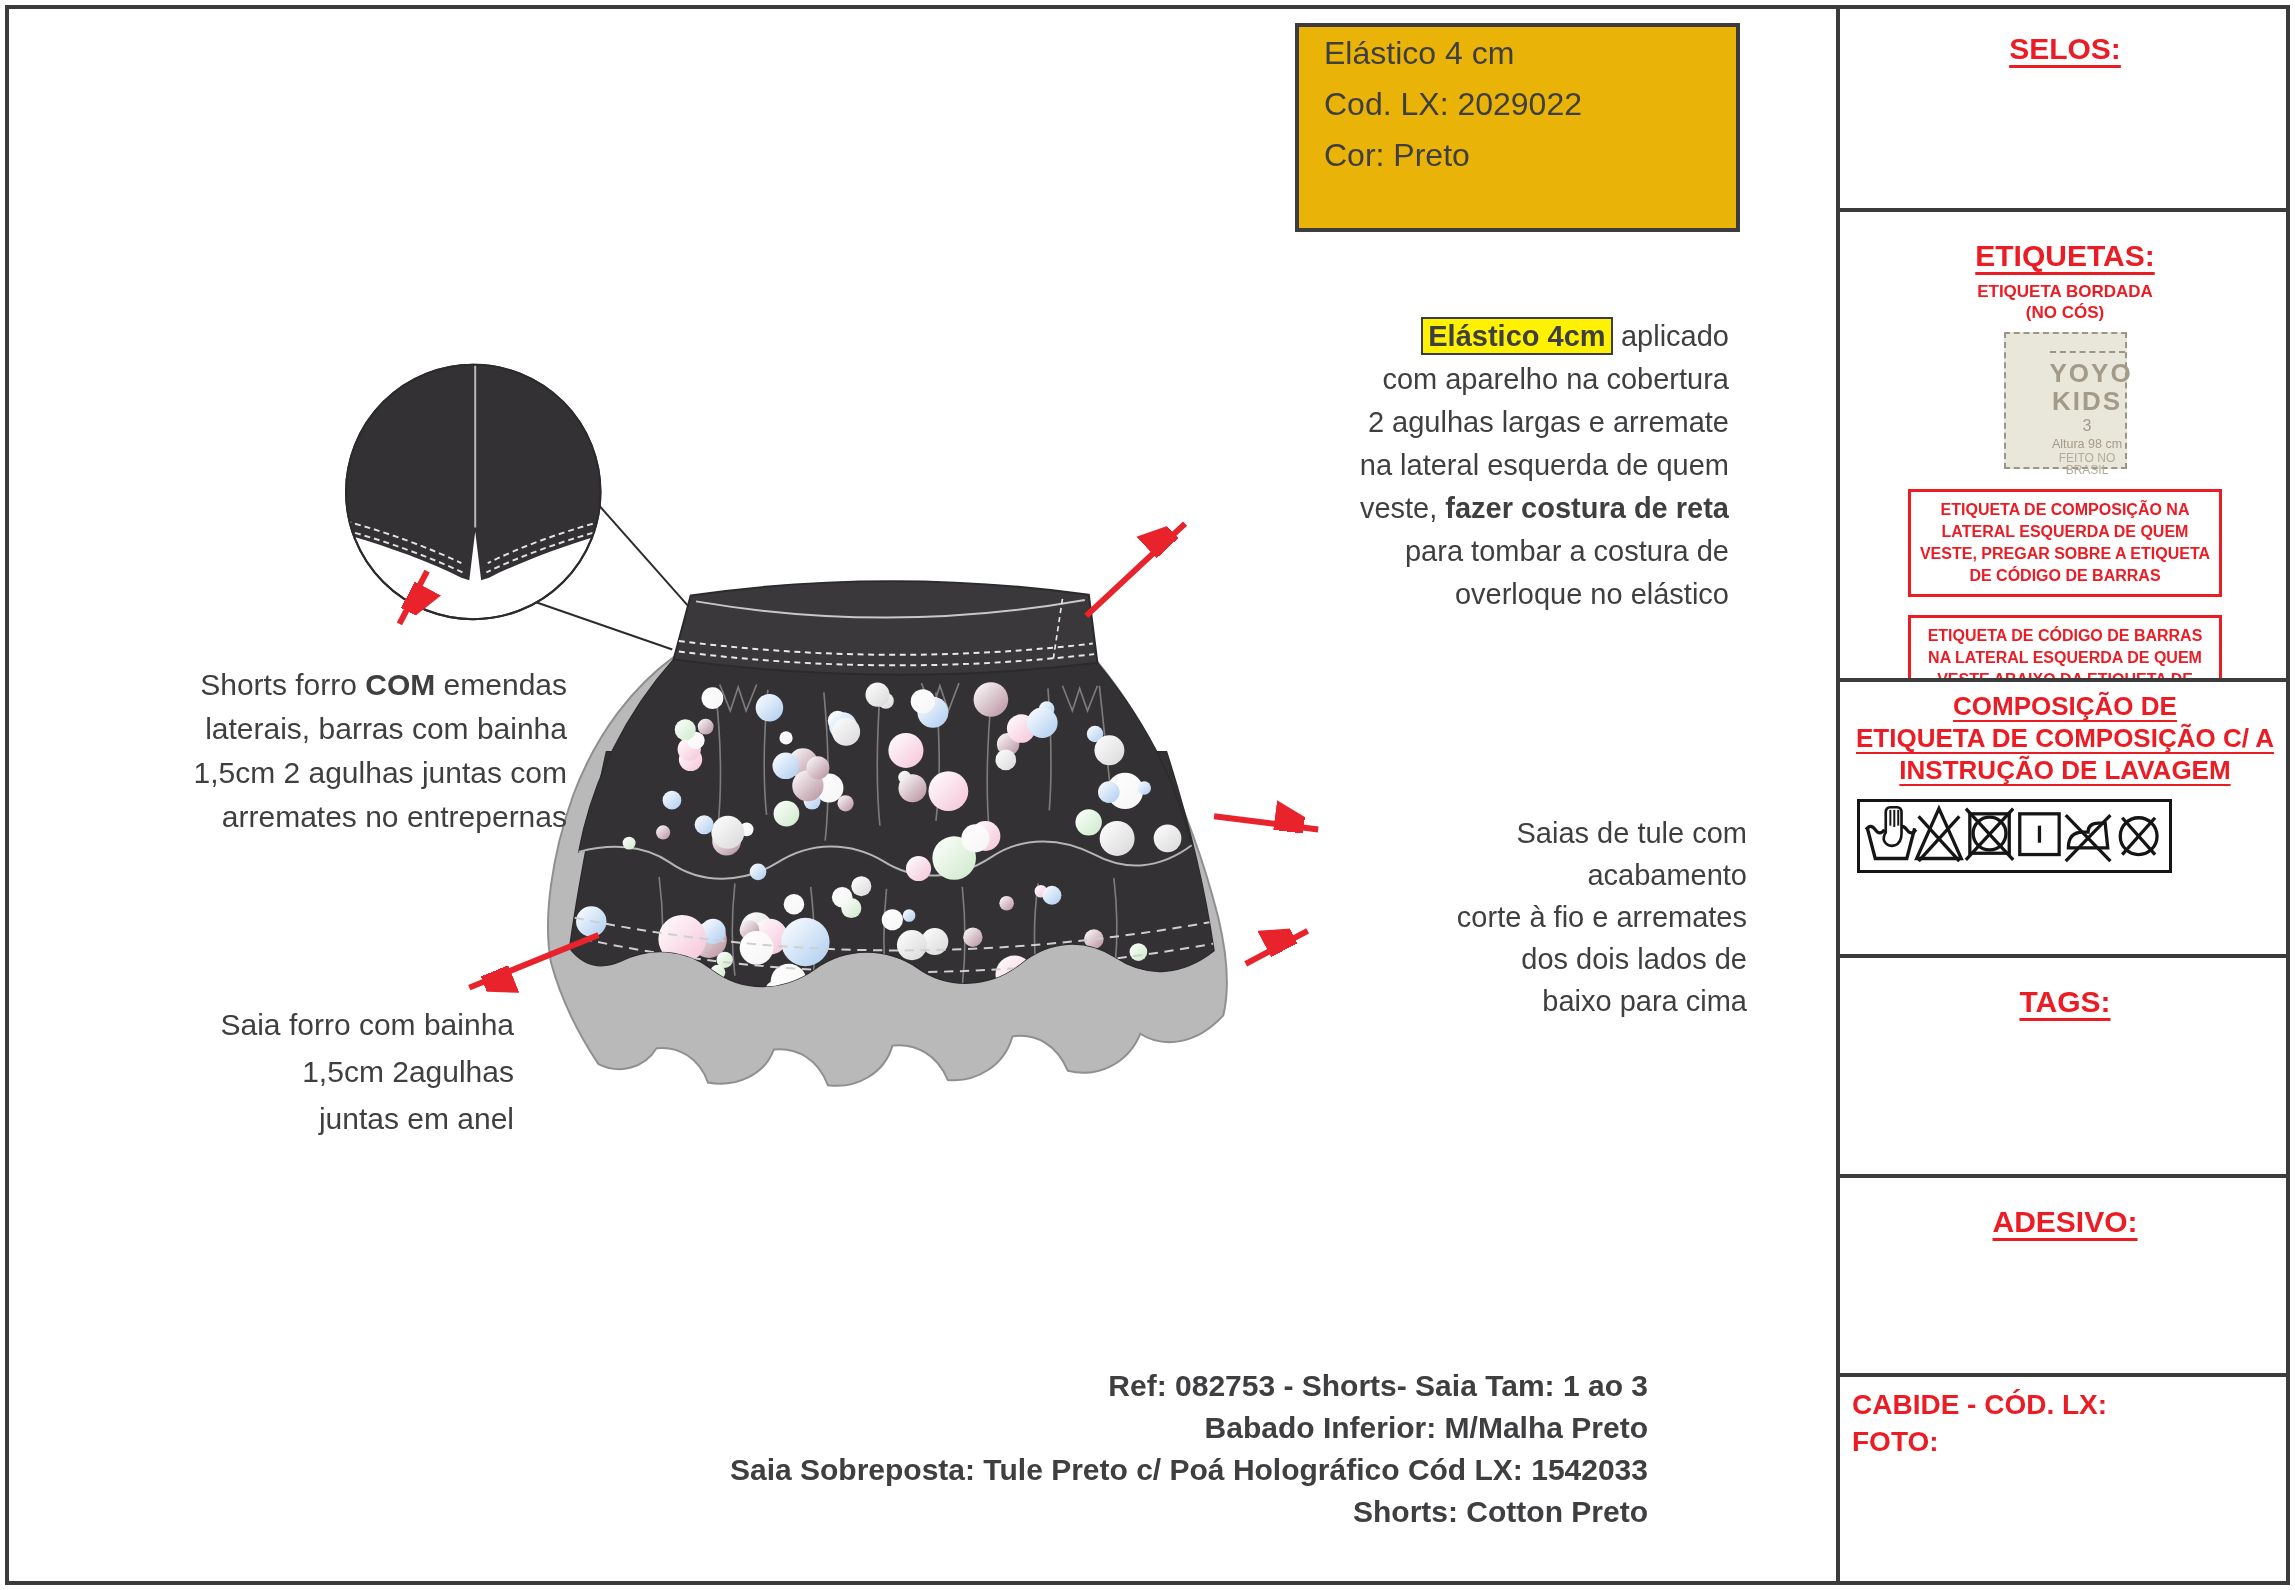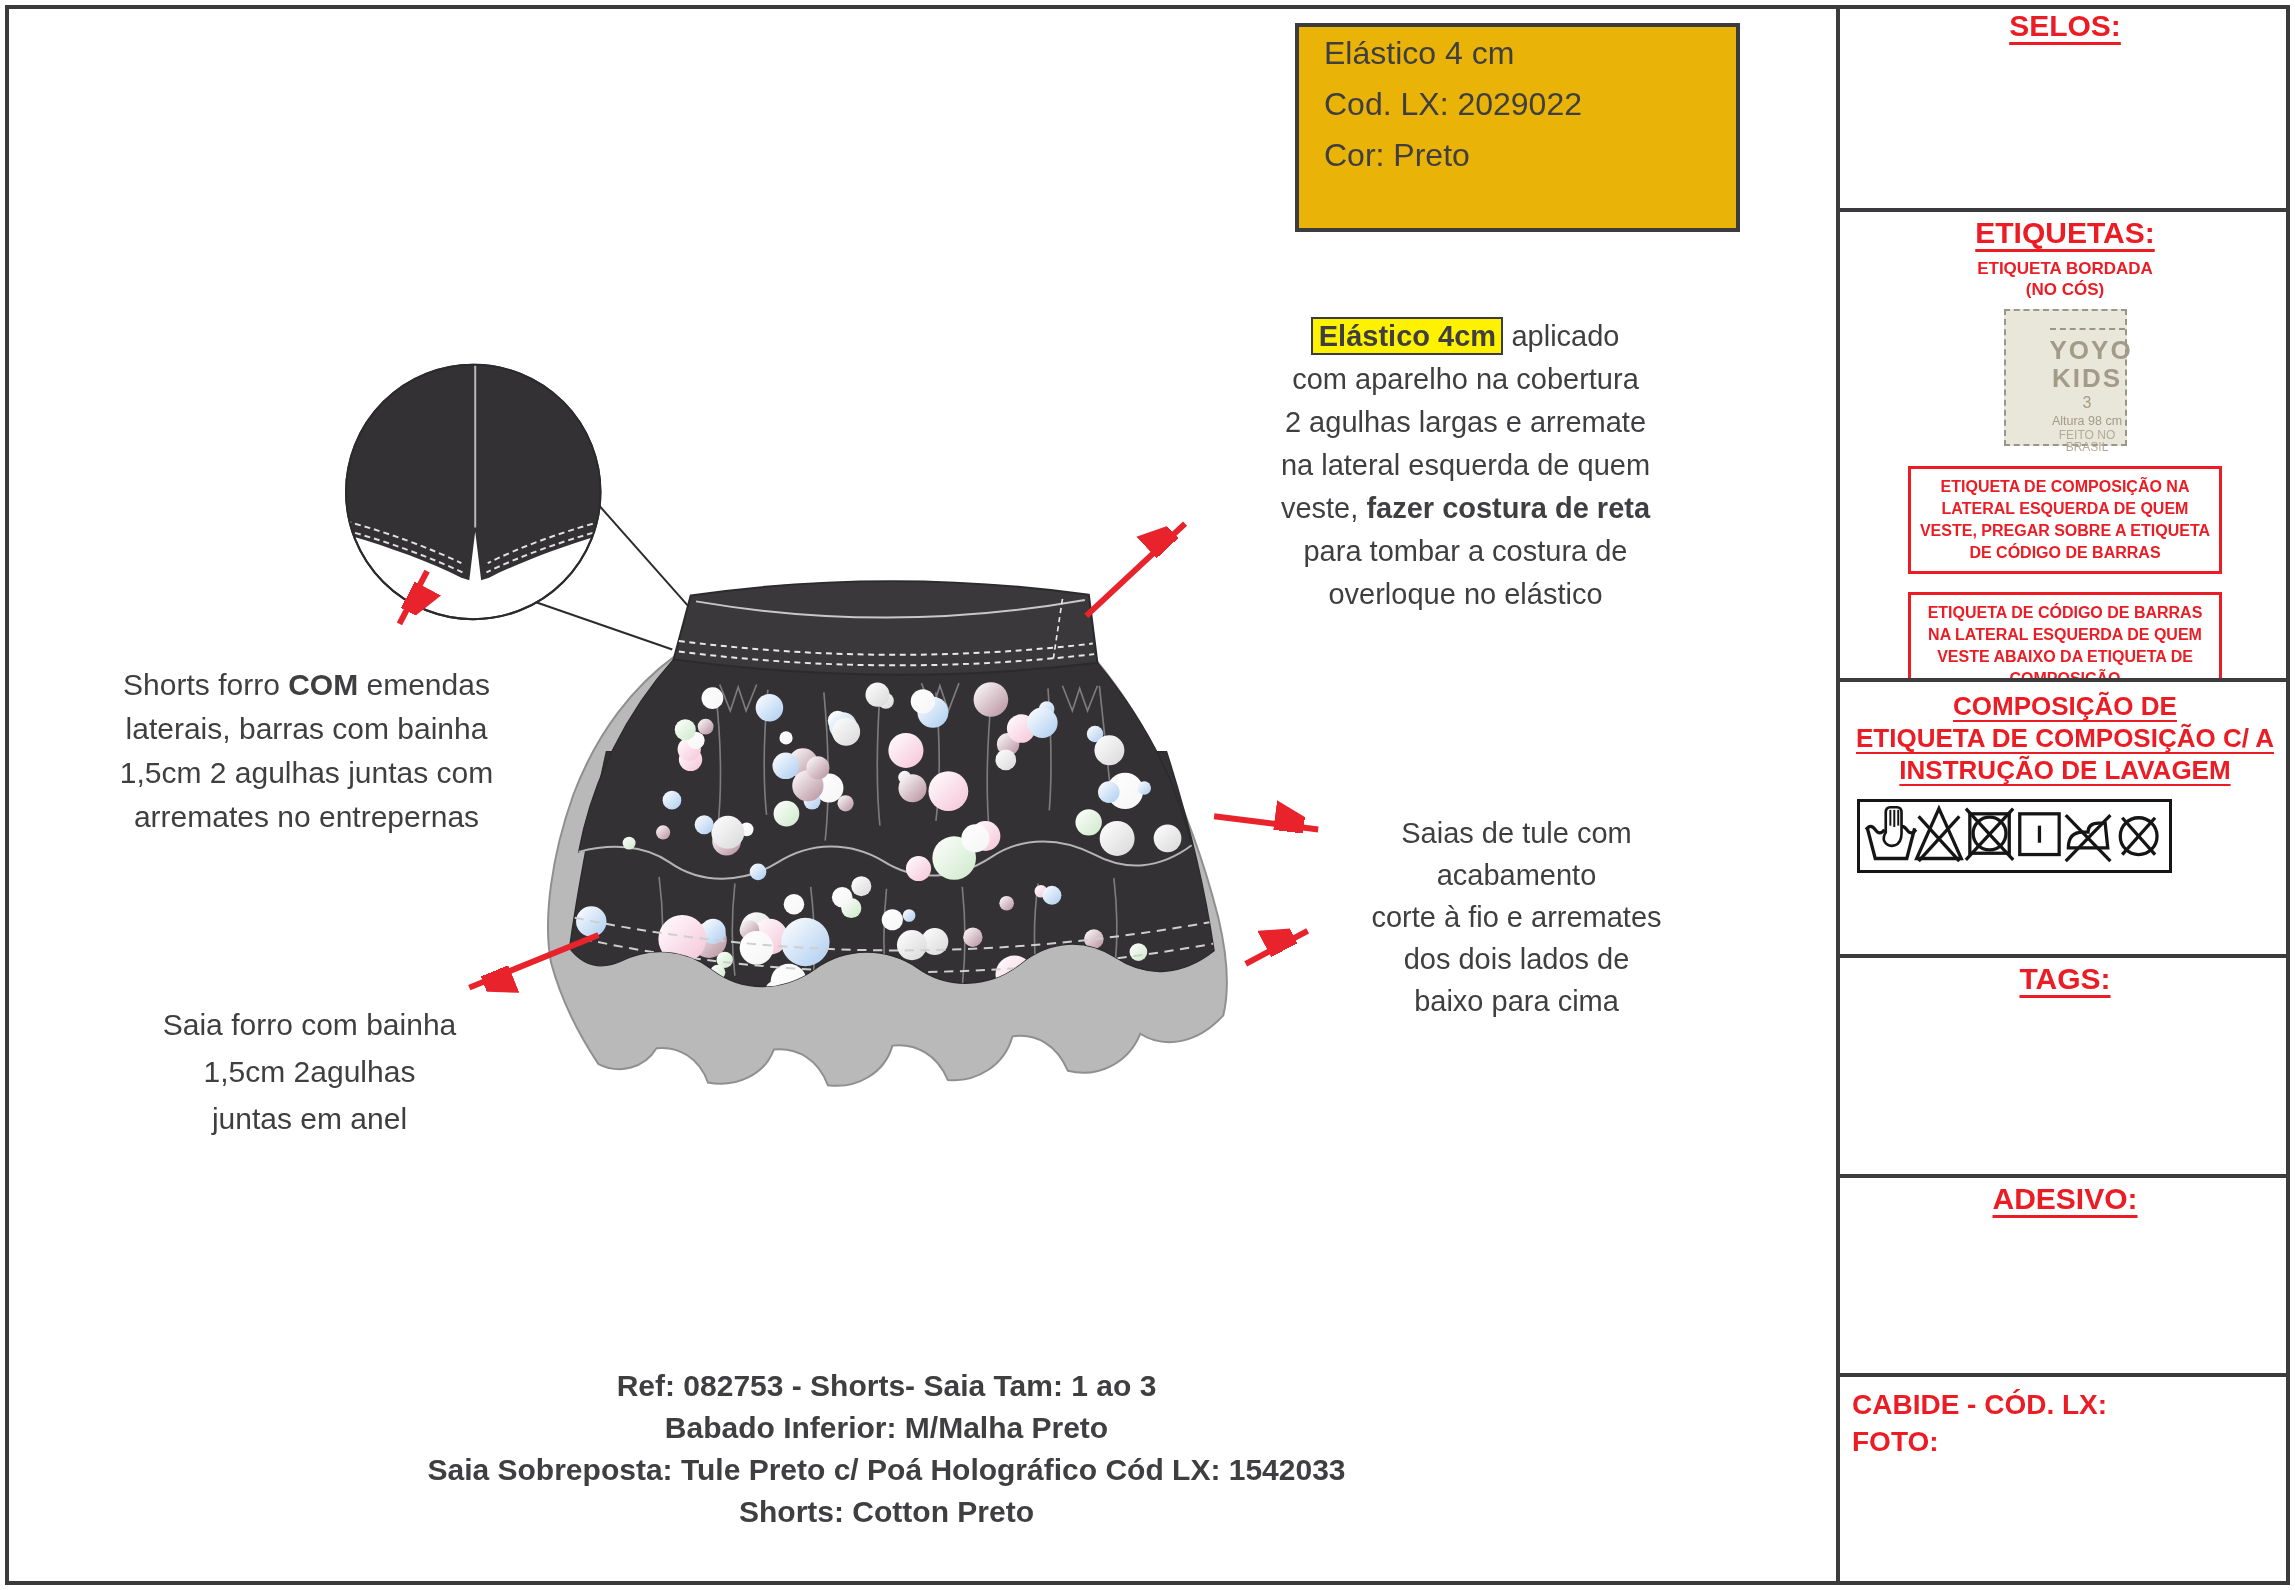--- a/index.html
+++ b/index.html
@@ -5,42 +5,42 @@
   html,body{margin:0;padding:0;background:#fff;}
   .page{
     position:relative;width:2295px;height:1591px;background:#ffffff;
     font-family:"Liberation Sans",sans-serif;color:#3f3e40;overflow:hidden;
   }
   .frame{position:absolute;left:5.3px;top:5.3px;width:2285px;height:1580px;
     border:4px solid #3b3a3c;box-sizing:border-box;pointer-events:none;}
   .drawing-svg{position:absolute;left:0;top:0;}
 
   
-  .note{position:absolute;text-align:center;color:#3f3e40;}
+  .note{position:absolute;text-align:right;color:#3f3e40;}
   #supplier-box{
     left:1295px;top:23px;width:445px;height:209px;box-sizing:border-box;
     background:#eab308;border:4px solid #3c3b3d;text-align:left;
     padding:1px 0 0 25px;font-size:32px;line-height:51px;
   }
   #elastic-note{left:1202px;top:315px;width:527px;font-size:29px;line-height:43px;}
   #shorts-note{left:46px;top:663px;width:521px;font-size:30px;line-height:44px;}
   #saia-forro-note{left:105px;top:1001px;width:409px;font-size:30px;line-height:47px;}
   #tule-note{left:1286px;top:812px;width:461px;font-size:29px;line-height:42px;}
   #footer-note{left:125px;top:1365px;width:1523px;font-size:30px;line-height:42px;font-weight:bold;}
   .hl{background:#fff200;border:2px solid #3c3b3d;font-weight:bold;padding:0.7px 5.3px;}
   .b{font-weight:bold;}
 
   
   .sidebar{position:absolute;left:1836px;top:5.3px;width:454px;height:1580px;
     border-left:4px solid #3b3a3c;box-sizing:border-box;background:#fff;}
   .sb-sec{box-sizing:border-box;border-bottom:4px solid #3b3a3c;position:relative;overflow:hidden;}
   .sb-sec.last{border-bottom:none;}
   .sb-title{color:#ec1c24;font-weight:bold;font-size:30px;text-align:center;
     text-decoration:underline;text-decoration-thickness:2.6px;text-underline-offset:6px;
-    padding-top:4px;}
+    padding-top:27px;}
   .sb-sub{color:#ec1c24;font-weight:bold;font-size:17px;line-height:21px;text-align:center;padding-top:8px;}
   .redbox{width:298px;margin:0 auto;border:3.3px solid #ec1c24;color:#ec1c24;font-weight:bold;
     font-size:16px;line-height:22px;text-align:center;padding:6.6px 5.3px;box-sizing:content-box;}
   #redbox-1{margin-top:20px;}
   #redbox-2{margin-top:18.5px;}
   .info-title{color:#ec1c24;font-weight:bold;font-size:26px;line-height:32px;text-align:center;padding-top:8px;}
   .info-title span{display:block;text-decoration:underline;text-decoration-thickness:2px;text-underline-offset:4.6px;}
   .cabide{color:#ec1c24;font-weight:bold;font-size:28px;line-height:37px;text-align:left;padding:9.2px 0 0 12px;}
 
   

